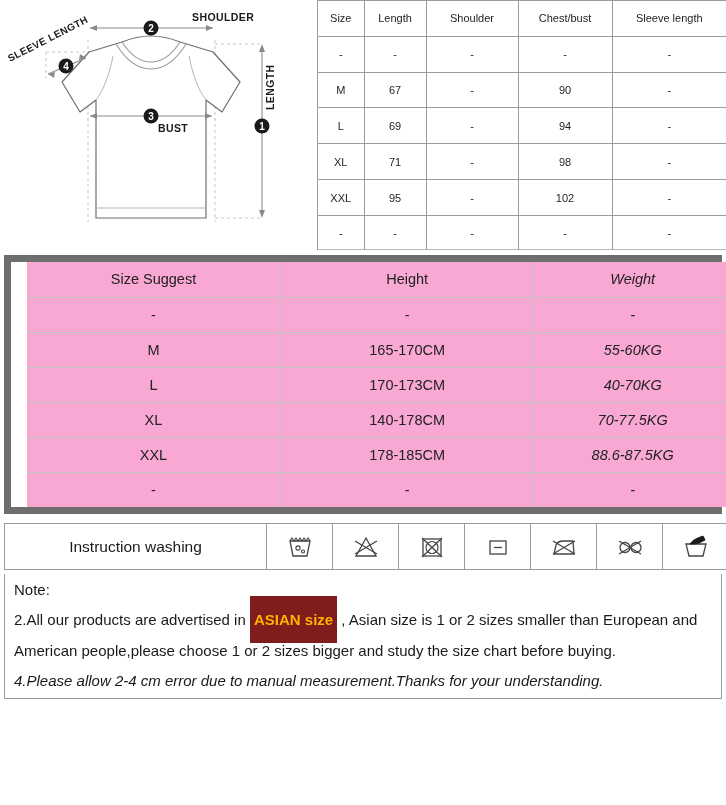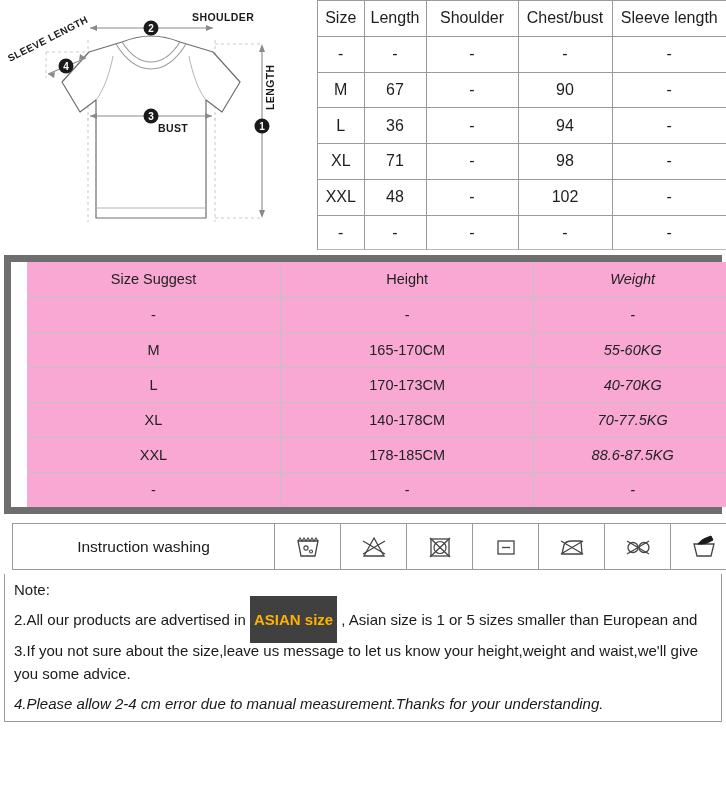--- a/index.html
+++ b/index.html
@@ -38,21 +38,21 @@
     width: 100%; height: 250px;
     border-collapse: collapse;
     table-layout: fixed;
   }
   table.measure th, table.measure td {
     border: 1px solid #9a9a9a;
     border-top: none;
     text-align: center;
     vertical-align: middle;
     font-weight: normal;
-    font-size: 16px;
+    font-size: 11px;
     color: #1e1e1e;
     padding: 0 2px;
   }
   table.measure tr:first-child th { border-top: 1px solid #9a9a9a; }
   table.measure th:first-child, table.measure td:first-child { border-left: none; }
   table.measure th:last-child, table.measure td:last-child { border-right: none; }
   table.measure tr:last-child td { border-bottom: none; }
   .c-size { width: 46px; }
   .c-len  { width: 62px; }
   .c-sho  { width: 92px; }
@@ -89,21 +89,21 @@
   table.suggest th:last-child, table.suggest td:last-child { border-right: none; font-style: italic; }
   table.suggest tr:first-child th { border-top: none; }
   table.suggest tr:last-child td { border-bottom: none; }
   .s-col-a { width: 36%; }
   .s-col-b { width: 36%; }
   .s-col-c { width: 28%; }
 
   
   .wash-wrap {
     width: 726px;
-    padding: 3px 4px 0 12px;
+    padding: 3px 4px 0 4px;
   }
   table.wash {
     width: 100%;
     border-collapse: collapse;
     table-layout: fixed;
     border: 1px solid #9a9a9a;
   }
   table.wash td {
     border-right: 1px solid #9a9a9a;
     text-align: center;
@@ -130,21 +130,21 @@
     padding: 4px 6px 6px 5px;
   }
   .notes p {
     margin: 0 0 7px 4px;
     font-size: 15px;
     line-height: 1.55;
     color: #1a1a1a;
   }
   .notes p:last-child { margin-bottom: 0; font-style: italic; }
   .hl {
-    background: #404040;
+    background: #7f1d1d;
     color: #ffb300;
     font-weight: bold;
     padding: 15px 4px;
   }
 </style>
 </head>
 <body>
 
 <div class="page">
 
@@ -238,35 +238,35 @@
         </tr>
         <tr>
           <td>M</td>
           <td>67</td>
           <td>-</td>
           <td>90</td>
           <td>-</td>
         </tr>
         <tr>
           <td>L</td>
-          <td>36</td>
+          <td>69</td>
           <td>-</td>
           <td>94</td>
           <td>-</td>
         </tr>
         <tr>
           <td>XL</td>
           <td>71</td>
           <td>-</td>
           <td>98</td>
           <td>-</td>
         </tr>
         <tr>
           <td>XXL</td>
-          <td>48</td>
+          <td>95</td>
           <td>-</td>
           <td>102</td>
           <td>-</td>
         </tr>
         <tr>
           <td>-</td>
           <td>-</td>
           <td>-</td>
           <td>-</td>
           <td>-</td>
@@ -383,19 +383,19 @@
           </svg>
         </td>
       </tr>
     </tbody>
       </table>
   </div>
 
   <div class="notes">
     <div class="notes-inner">
       <p>Note:</p>
-      <p><span>2.All our products are advertised in </span><span class="hl">ASIAN size</span><span> , Asian size is 1 or 5 sizes smaller than European and</span></p>
-      <p>3.If you not sure about the size,leave us message to let us know your height,weight and waist,we'll give you some advice.</p>
+      <p><span>2.All our products are advertised in </span><span class="hl">ASIAN size</span><span> , Asian size is 1 or 2 sizes smaller than European and</span></p>
+      <p>American people,please choose 1 or 2 sizes bigger and study the size chart before buying.</p>
       <p>4.Please allow 2-4 cm error due to manual measurement.Thanks for your understanding.</p>
     </div>
   </div>
 
 </div>
 
 </body></html>

